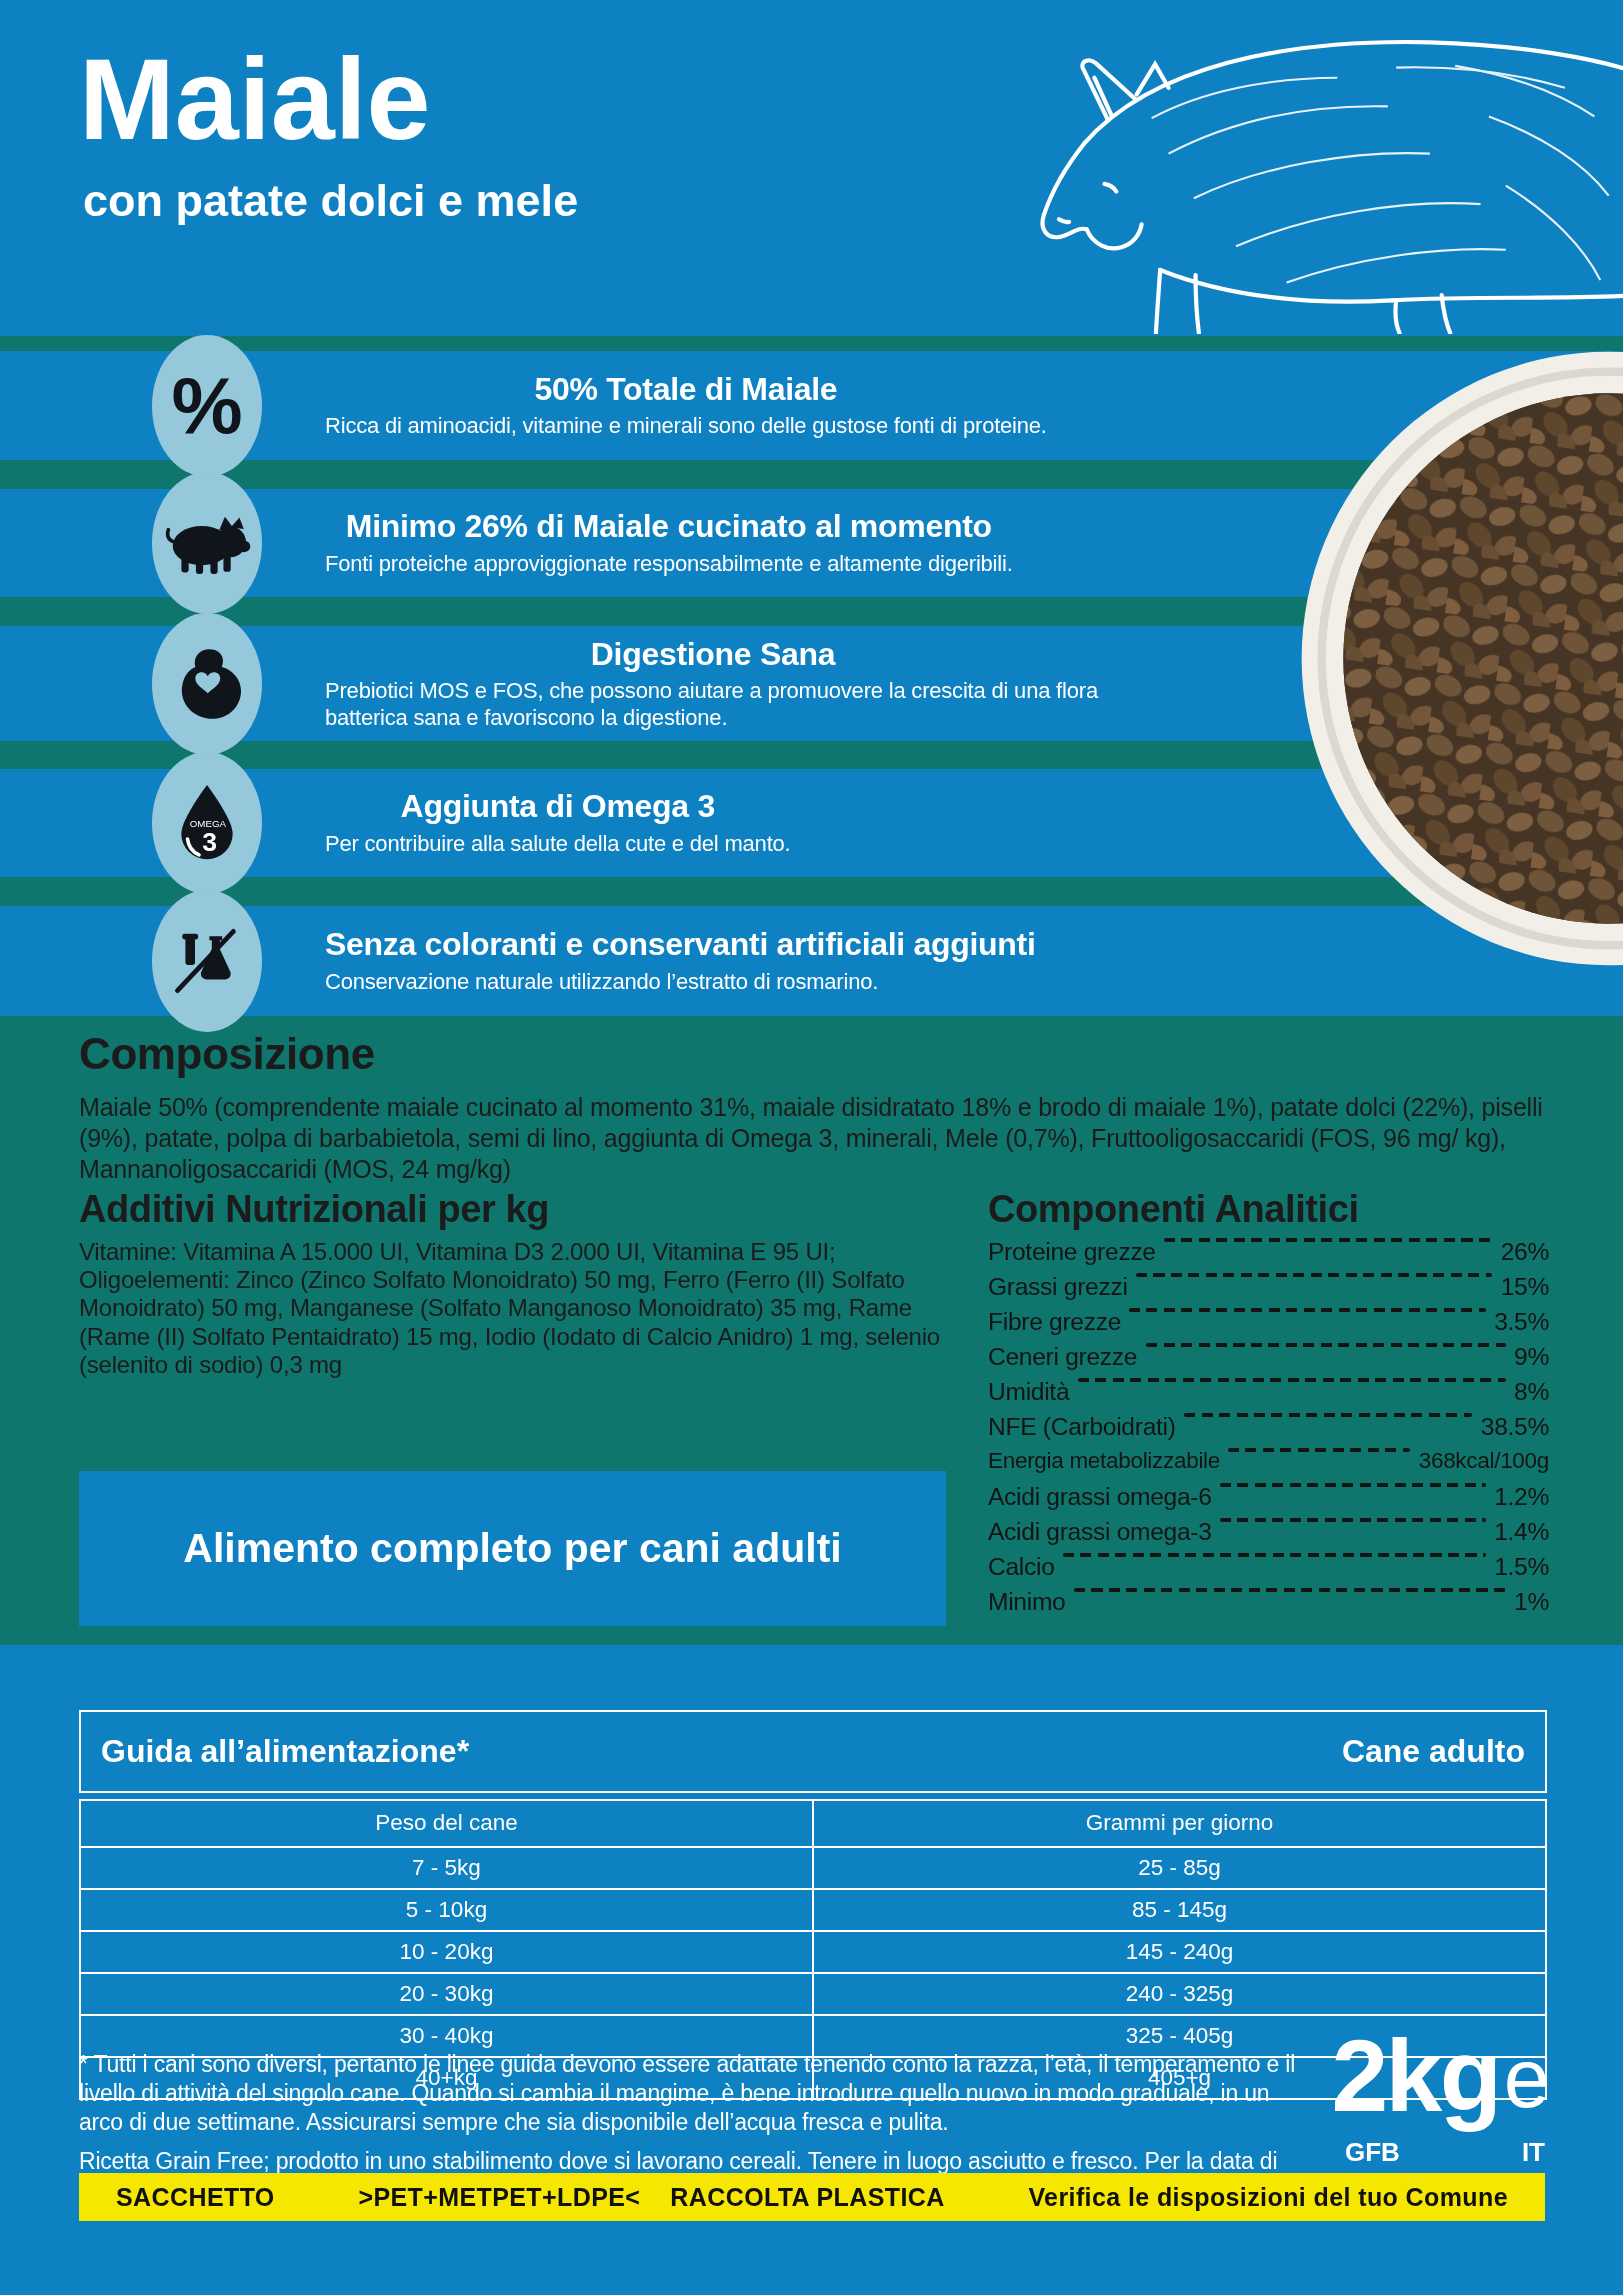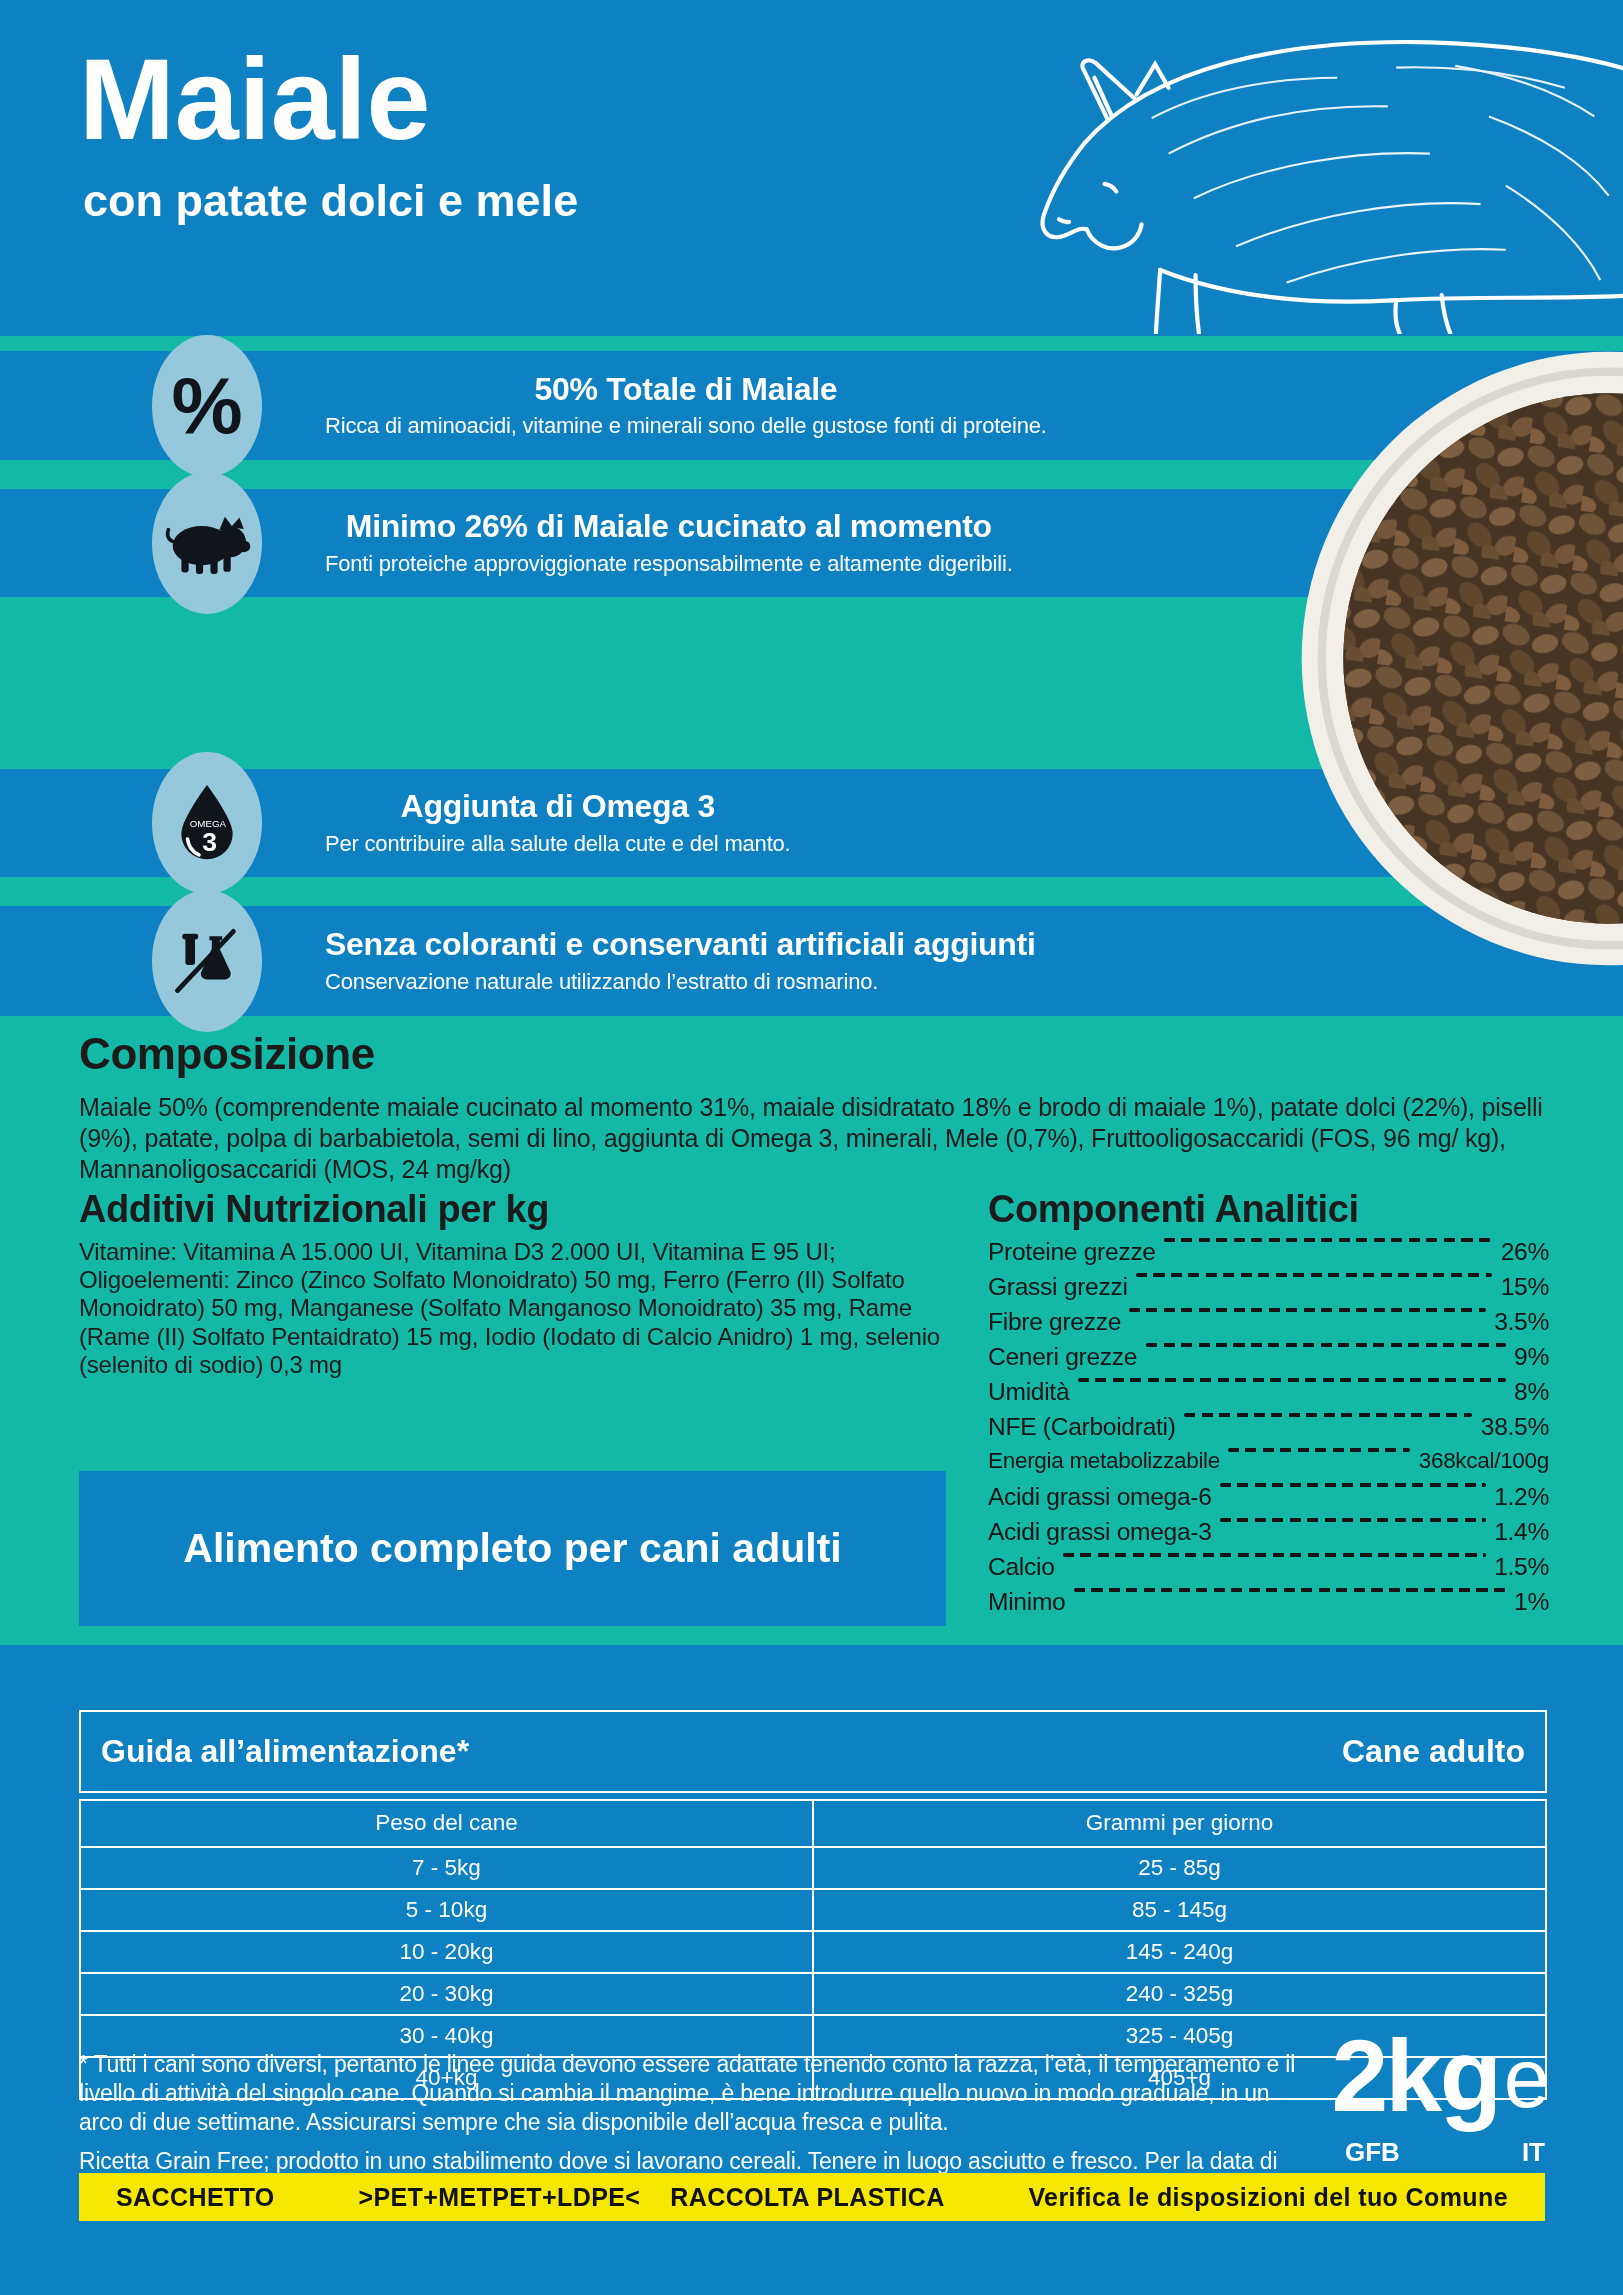--- a/index.html
+++ b/index.html
@@ -1,16 +1,16 @@
 <!DOCTYPE html>
 <html style="font-size:13.3px"><head>
 <meta charset="utf-8">
 <style>
   html,body{margin:0;padding:0;background:#666;}
-  .page{position:relative;width:1623px;height:2295px;overflow:hidden;background:#14b8a6;
+  .page{position:relative;width:1623px;height:2295px;overflow:hidden;background:#0f766e;
         font-family:"Liberation Sans","DejaVu Sans",sans-serif;}
   
   .hd{position:absolute;left:0;top:0;width:100%;height:336px;background:#0e81c2;}
   .hd-title{position:absolute;left:79px;top:33px;font-size:115px;font-weight:700;color:#fff;}
   .hd-sub{position:absolute;left:83px;top:175px;font-size:45px;font-weight:700;color:#fff;}
   .pig-art{position:absolute;right:-16.7px;top:16.7px;width:609px;height:317px;}
   
   .band{position:absolute;left:0;width:100%;background:#0e81c2;}
   .icon-circle{position:absolute;left:152px;top:50%;transform:translateY(-50%);
       width:110px;height:142px;border-radius:50%;background:#96c8dc;
@@ -122,20 +122,32 @@
         </g>
         <path d="M14,43 q-12,-4 -8,-17" stroke="#10151c" stroke-width="5" fill="none" stroke-linecap="round"></path>
       </svg>
     </span>
     <div class="band-text">
       <div class="band-title">Minimo 26% di Maiale cucinato al momento</div>
       <div class="band-desc">Fonti proteiche approviggionate responsabilmente e altamente digeribili.</div>
     </div>
   </section>
 
+  <section class="band" style="top:626px;height:115px">
+    <span class="icon-circle">
+      <svg width="70" height="80" viewBox="0 0 90 100">
+        <path d="M30,28 C26,14 38,2 54,6 c10,3 14,12 10,22 c16,4 28,20 24,38 C84,86 64,98 44,94 C22,90 8,70 14,48 c3,-11 9,-17 16,-20 z" fill="#10151c"></path>
+        <path d="M46,40 c-4,-8 -16,-6 -16,3 c0,8 10,13 16,19 c6,-6 16,-11 16,-19 c0,-9 -12,-11 -16,-3 z" fill="#96c8dc"></path>
+      </svg>
+    </span>
+    <div class="band-text">
+      <div class="band-title">Digestione Sana</div>
+      <div class="band-desc wrap2">Prebiotici MOS e FOS, che possono aiutare a promuovere la crescita di una flora batterica sana e favoriscono la digestione.</div>
+    </div>
+  </section>
 
   <section class="band" style="top:769px;height:108px">
     <span class="icon-circle">
       <svg width="62" height="80" viewBox="0 0 70 90">
         <path fill="#10151c" d="M35,2 C35,2 6,40 6,57 a29,29 0 0 0 58,0 C64,40 35,2 35,2 Z"></path>
         <path d="M13,63 a23,23 0 0 0 13,18" stroke="#fff" stroke-width="4" fill="none" stroke-linecap="round"></path>
         <text x="36" y="50" font-size="11" fill="#fff" text-anchor="middle">OMEGA</text>
         <text x="38" y="77" font-size="30" font-weight="bold" fill="#fff" text-anchor="middle">3</text>
       </svg>
     </span>

